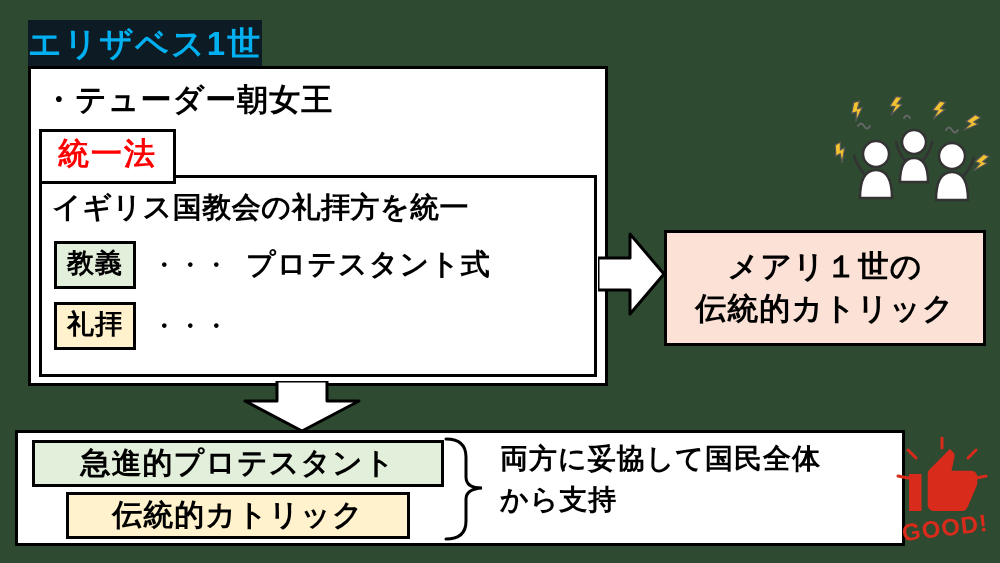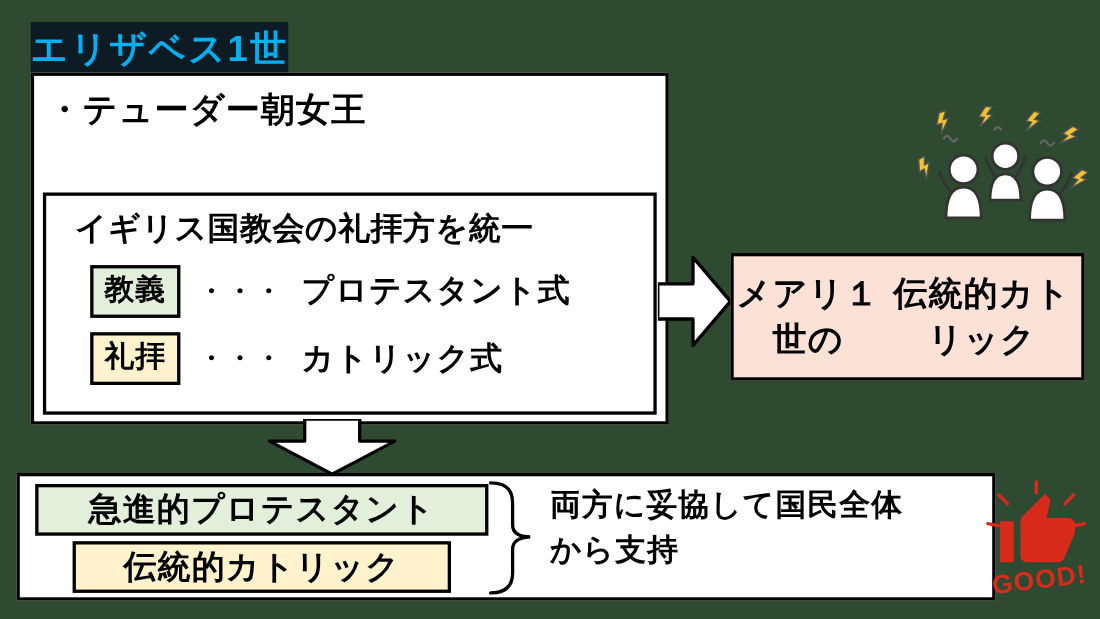--- a/index.html
+++ b/index.html
@@ -27,35 +27,35 @@
   .law-tab {
     position:absolute; left:8px; top:60px; z-index:2;
     background:#fff; border:3px solid #000;
     color:var(--law-text,#ff0000); font-size:31px; font-weight:bold;
     padding:1px 16px 6px; letter-spacing:2px;
   }
   .law-inner {
     position:absolute; left:8px; top:106px; width:558px; height:202px;
     border:3px solid #000; background:#fff; padding:6px 10px;
   }
-  .law-desc { font-size:29px; font-weight:bold; margin:4px 0 10px 16px; letter-spacing:0.5px; }
+  .law-desc { font-size:29px; font-weight:bold; margin:4px 0 10px 0; letter-spacing:0.5px; }
   .law-row { display:flex; align-items:center; gap:16px; margin:13px 2px; }
-  .tag { border:3px solid #000; font-size:27px; font-weight:bold; padding:1px 10px 5px; letter-spacing:1px;margin-left:28px; }
+  .tag { border:3px solid #000; font-size:27px; font-weight:bold; padding:1px 10px 5px; letter-spacing:1px; }
   .tag.green { background:var(--green-bg,#e2efda); }
   .tag.yellow { background:var(--yellow-bg,#fff2cc); }
   .dots { font-size:24px; font-weight:bold; letter-spacing:2px; }
   .row-text { font-size:29px; font-weight:bold; letter-spacing:1px; }
   
   .right-arrow { position:absolute; left:598px; top:228px; }
   .down-arrow { position:absolute; left:243px; top:381px; }
   
   .result-box {
     position:absolute; left:664px; top:230px; width:322px; height:116px;
     background:var(--pink-bg,#fbe1d6); border:3px solid #000;
-    display:flex; flex-direction:row; justify-content:center; align-items:center;
+    display:flex; flex-direction:column; justify-content:center; align-items:center;
     font-size:31px; font-weight:bold; line-height:1.35; text-align:center; letter-spacing:1px;
   }
   
   .people { position:absolute; left:828px; top:96px; }
   
   .bottom-box {
     position:absolute; left:15px; top:430px; width:890px; height:116px;
     background:#fff; border:3px solid #000;
   }
   .item-box {
@@ -77,31 +77,31 @@
 </style>
 </head>
 <body>
 
 <div class="stage">
 
   <div class="title-badge">エリザベス1世</div>
 
   <div class="main-box">
     <div class="tudor-line">・テューダー朝女王</div>
+    <div class="law-tab">統一法</div>
     <div class="law-inner">
       <div class="law-desc">イギリス国教会の礼拝方を統一</div>
       <div class="law-row">
         <span class="tag green">教義</span>
         <span class="dots">・・・</span>
         <span class="row-text">プロテスタント式</span>
       </div>
       <div class="law-row">
         <span class="tag yellow">礼拝</span>
         <span class="dots">・・・</span>
-        <span class="row-text">カトリック式</span>
       </div>
     </div>
   </div>
 
   <svg class="right-arrow" width="70" height="92" viewBox="0 0 70 92">
     <polygon points="0,30 32,30 32,6 66,46 32,86 32,62 0,62" fill="#ffffff" stroke="#000000" stroke-width="3" stroke-linejoin="round"></polygon>
   </svg>
 
   <div class="result-box">
     <div>メアリ１世の</div>

